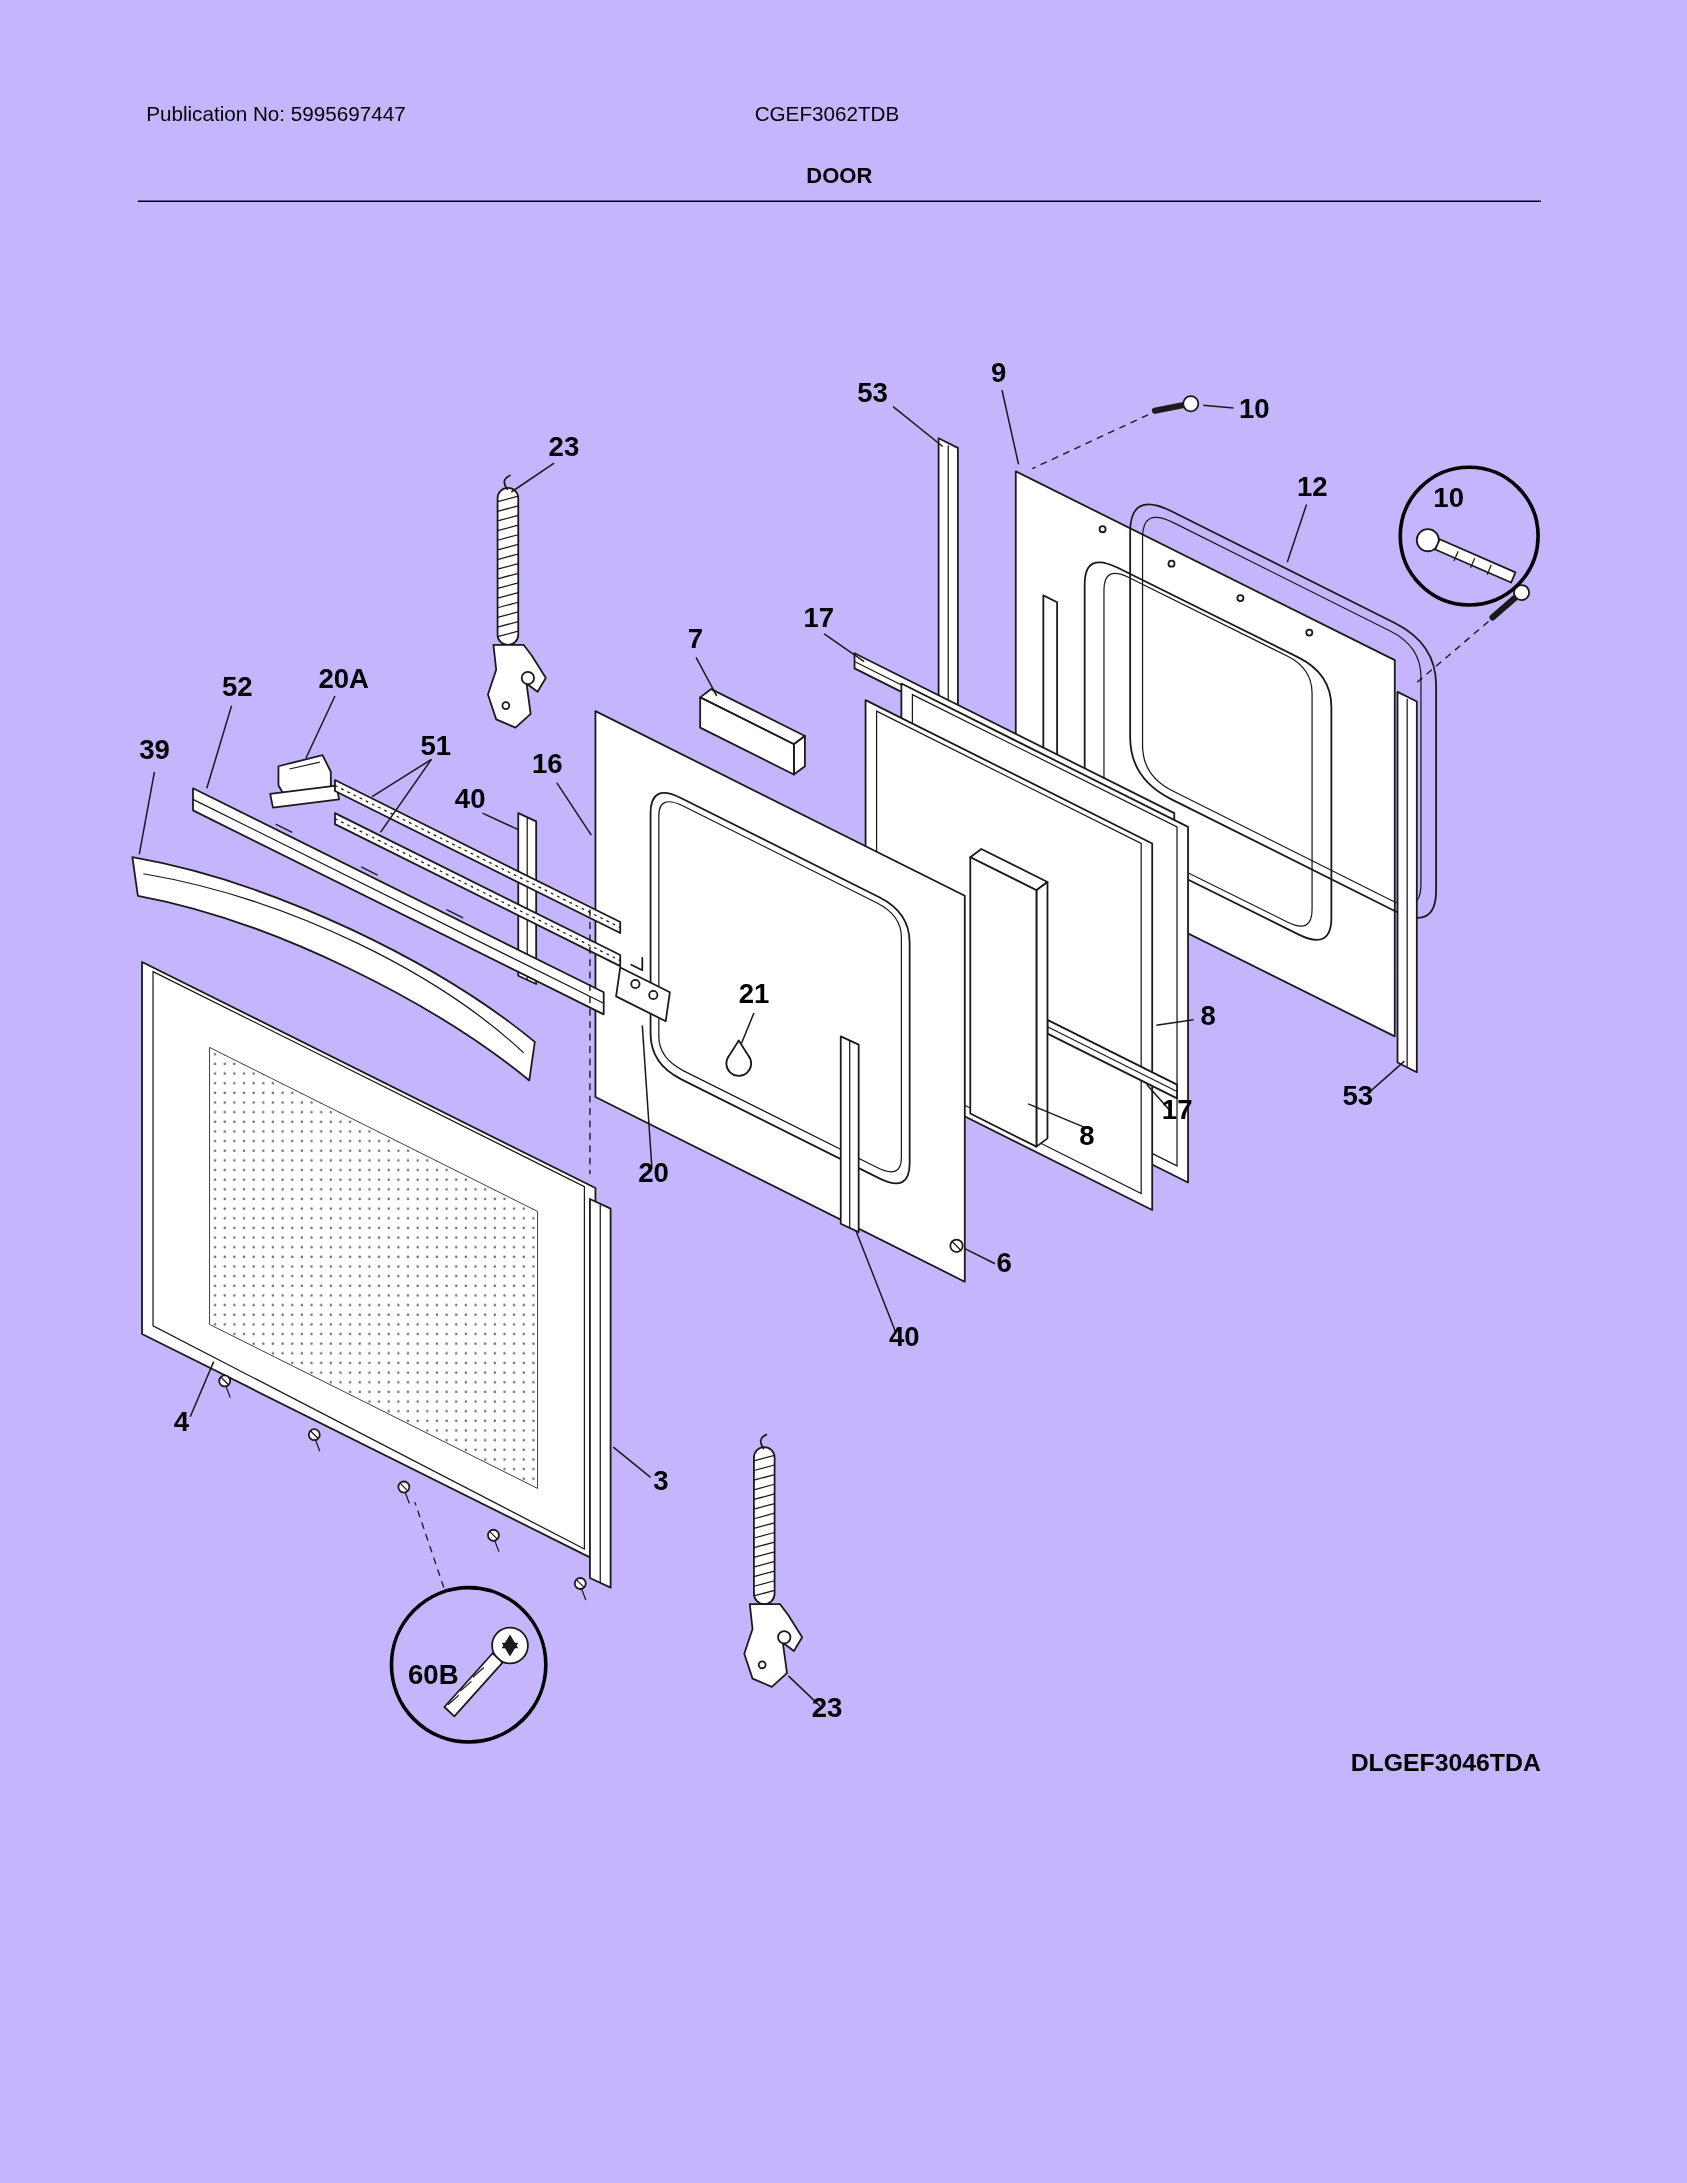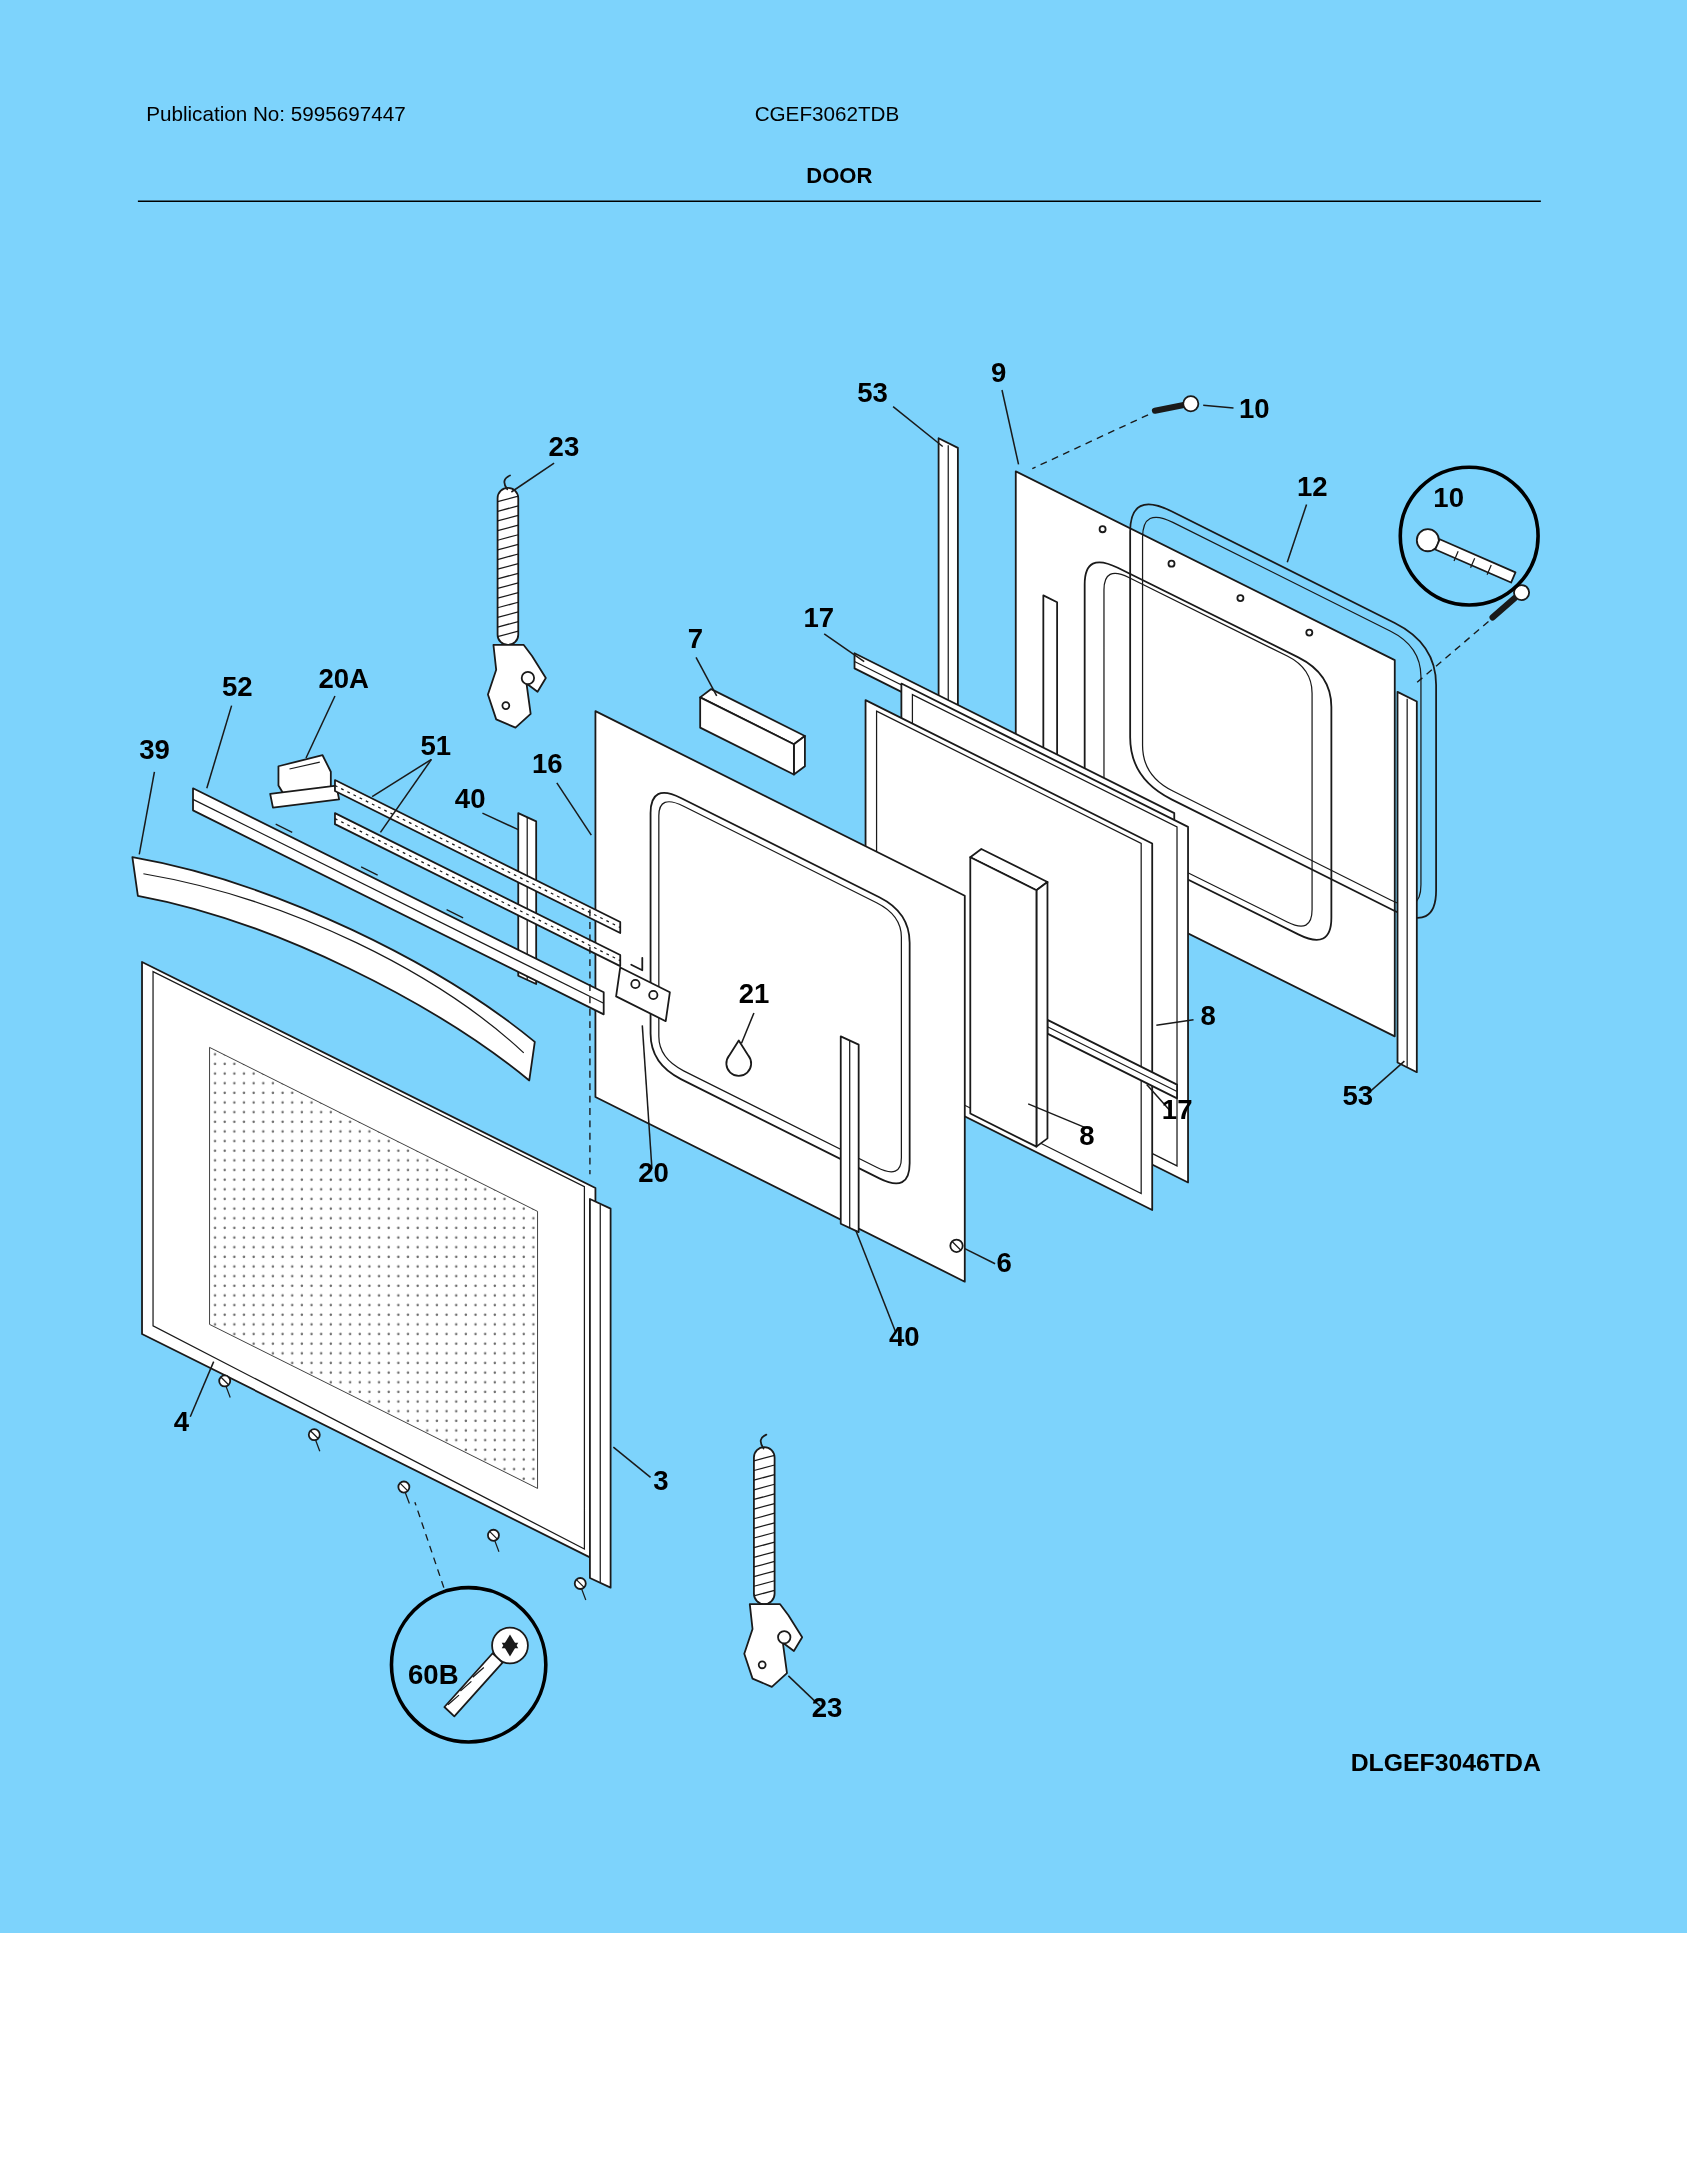--- a/index.html
+++ b/index.html
@@ -1,16 +1,16 @@
 <!DOCTYPE html>
 <html style="font-size:10.6px"><head>
 <meta charset="utf-8">
 <style>
   html,body{margin:0;padding:0;background:#ffffff;}
-  .page{width:1687px;height:1933px;background:#7dd3fc;}
+  .page{width:1687px;height:2183px;background:#c4b5fd;}
   svg{display:block;}
   .hdr-text{font:15px "Liberation Sans", sans-serif;fill:#000;}
   .hdr-model{font:15px "Liberation Sans", sans-serif;fill:#000;}
   .hdr-title{font:bold 16px "Liberation Sans", sans-serif;fill:#000;}
   .code-text{font:bold 18px "Liberation Sans", sans-serif;fill:#000;}
   .part-label{font:bold 20px "Liberation Sans", sans-serif;fill:#000;}
   .part{fill:#fff;stroke:#1a1a1a;stroke-width:1.3;stroke-linejoin:round;}
   .line{fill:none;stroke:#1a1a1a;stroke-width:1.3;stroke-linejoin:round;stroke-linecap:round;}
   .thin{fill:none;stroke:#1a1a1a;stroke-width:0.9;}
   .leader{stroke:#1a1a1a;stroke-width:1.1;fill:none;}

